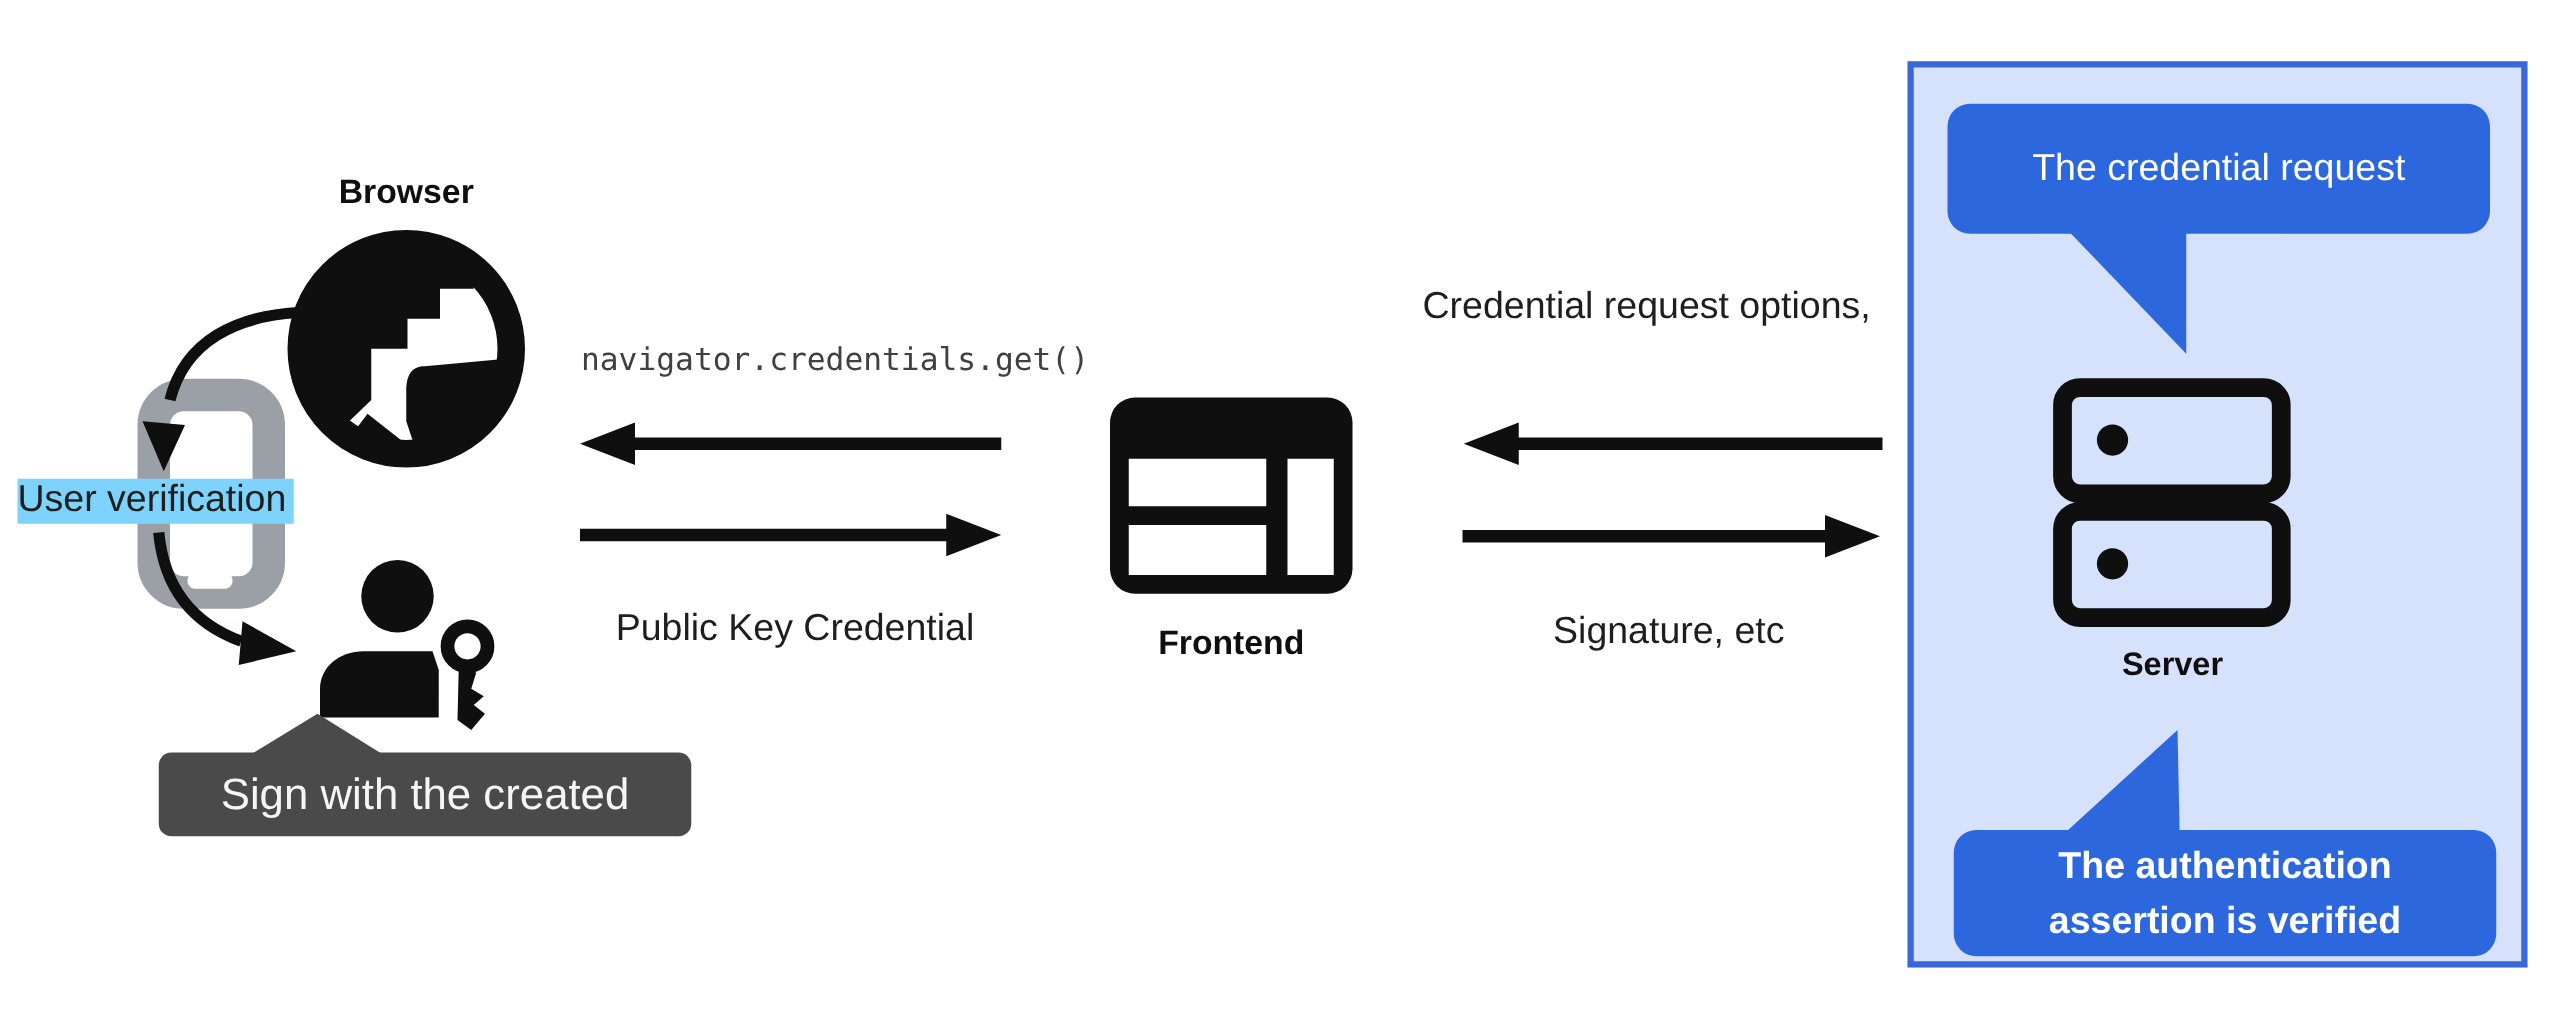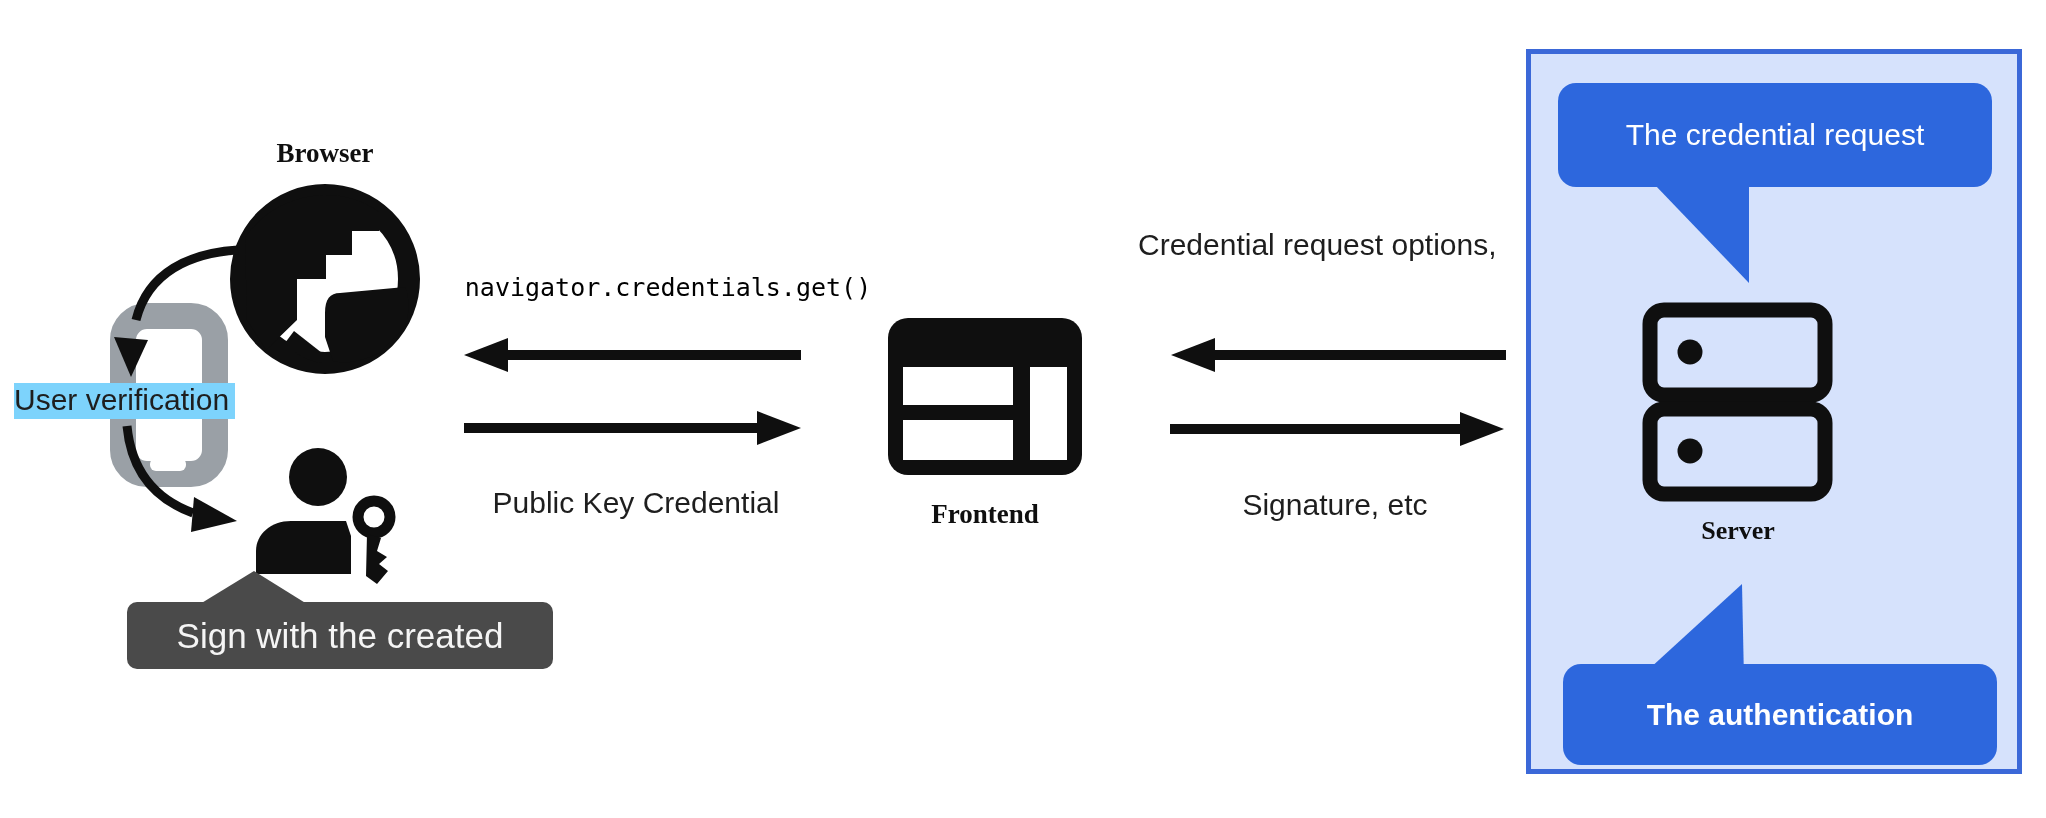--- a/index.html
+++ b/index.html
@@ -11,23 +11,23 @@
     --phone-gray:#9aa0a6;
     --label-ink:#1e1e1e;
   }
   html,body{margin:0;padding:0;background:#fff;}
   #stage{
     position:relative;width:2046px;height:818px;background:#fff;overflow:hidden;
     font-family:"Liberation Sans",sans-serif;color:var(--label-ink);
   }
   #gfx{position:absolute;left:0;top:0;z-index:1;}
   .txt{position:absolute;z-index:2;}
-  .bold-label{font-weight:700;font-size:27px;color:var(--ink);text-align:center;font-family:Liberation Serif, serif;}
+  .bold-label{font-weight:700;font-size:27px;color:var(--ink);text-align:center;}
   .plain-label{font-size:30px;color:var(--label-ink);}
-  .mono-label{font-family:"DejaVu Sans Mono",monospace;font-size:25px;color:#000000;text-align:center;white-space:nowrap;}
+  .mono-label{font-family:"DejaVu Sans Mono",monospace;font-size:25px;color:#404040;text-align:center;white-space:nowrap;}
   .center{text-align:center;}
   #server-panel{
     position:absolute;z-index:0;left:1526px;top:49px;width:496px;height:725px;
     box-sizing:border-box;background:var(--panel-fill,#d6e2fc);
     border:5px solid var(--panel-border,#3b68d8);
   }
   .bubble{
     position:absolute;z-index:2;width:434px;border-radius:18px;
     background:var(--bubble-blue,#2d67dd);color:#fff;font-size:30px;line-height:44px;
     display:flex;flex-direction:column;align-items:center;justify-content:center;text-align:center;
@@ -143,15 +143,16 @@
   <div class="txt plain-label center" style="left:1235px;top:488px;width:200px;">Signature, etc</div>
 
   <div class="txt bold-label" style="left:1638px;top:516px;width:200px;font-size:26px;">Server</div>
 
   <div class="bubble" id="bubble-top">
     <div>The credential request</div>
   </div>
 
   <div class="bubble" id="bubble-bottom">
     <div>The authentication</div>
+    <div>assertion is verified</div>
   </div>
 
 </div>
 
 </body></html>

